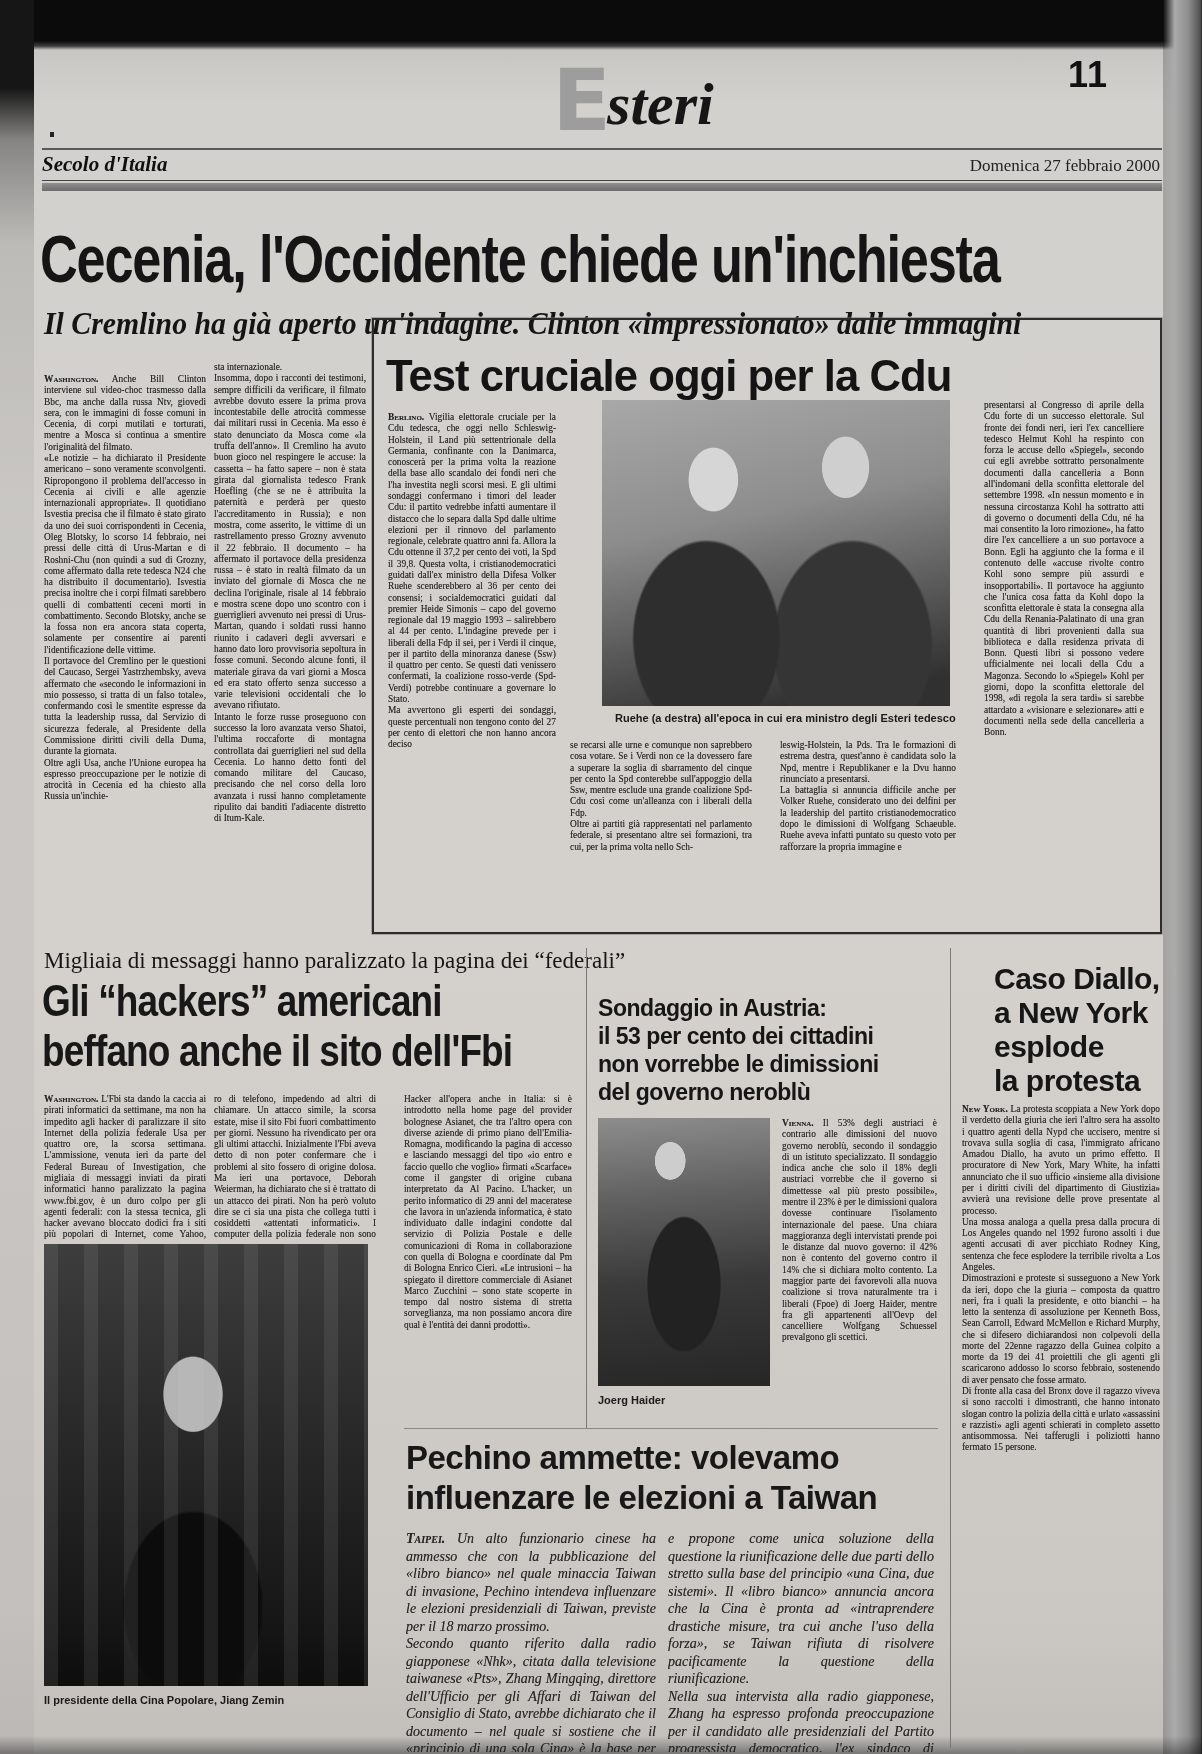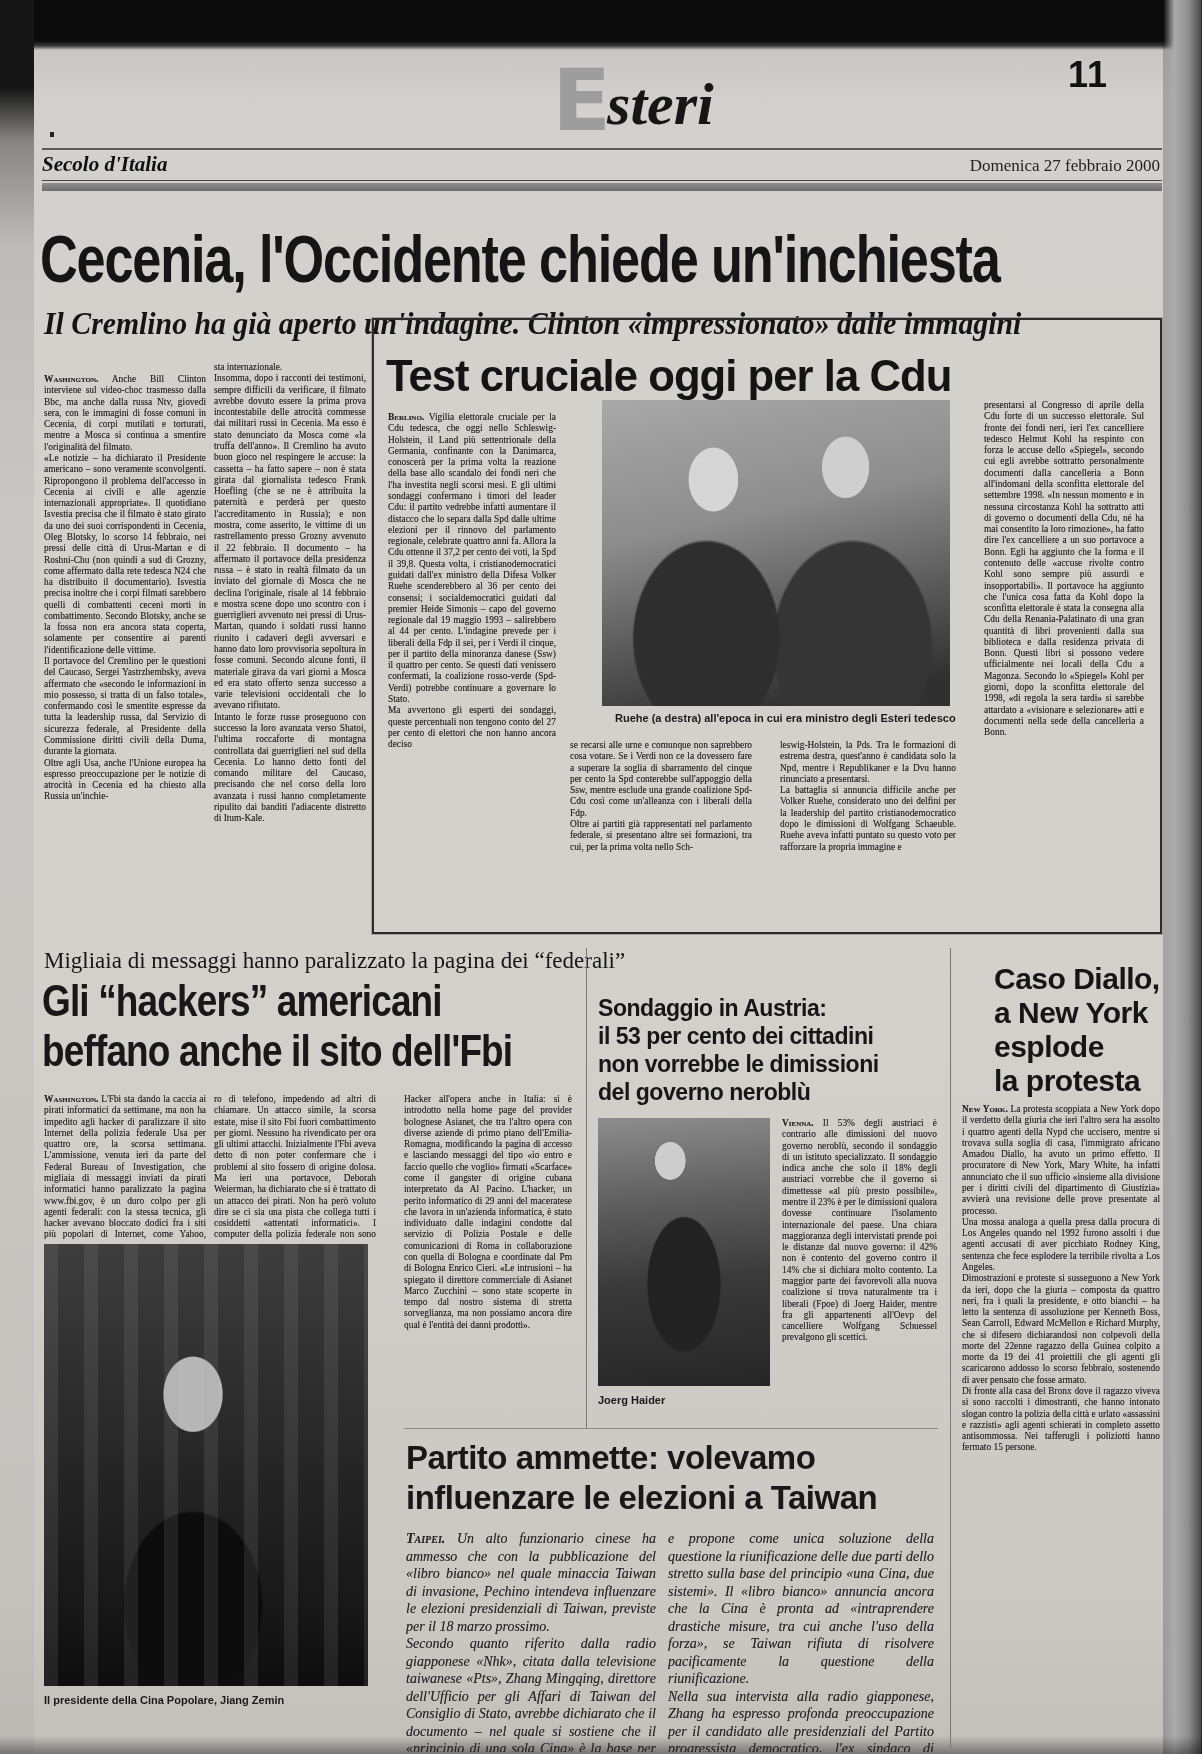--- a/index.html
+++ b/index.html
@@ -135,21 +135,21 @@
   <div class="dl-headline">Caso Diallo,
 a New York
 esplode
 la protesta</div>
   <div class="bodycol" style="left:962px;top:1104px;width:198px;height:644px;"><b class="dateline">New York.</b> <span>La protesta scoppiata a New York dopo il verdetto della giuria che ieri l'altro sera ha assolto i quattro agenti della Nypd che uccisero, mentre si trovava sulla soglia di casa, l'immigrato africano Amadou Diallo, ha avuto un primo effetto. Il procuratore di New York, Mary White, ha infatti annunciato che il suo ufficio «insieme alla divisione per i diritti civili del dipartimento di Giustizia» avvierà una revisione delle prove presentate al processo.
 Una mossa analoga a quella presa dalla procura di Los Angeles quando nel 1992 furono assolti i due agenti accusati di aver picchiato Rodney King, sentenza che fece esplodere la terribile rivolta a Los Angeles.
 Dimostrazioni e proteste si susseguono a New York da ieri, dopo che la giuria – composta da quattro neri, fra i quali la presidente, e otto bianchi – ha letto la sentenza di assoluzione per Kenneth Boss, Sean Carroll, Edward McMellon e Richard Murphy, che si difesero dichiarandosi non colpevoli della morte del 22enne ragazzo della Guinea colpito a morte da 19 dei 41 proiettili che gli agenti gli scaricarono addosso lo scorso febbraio, sostenendo di aver pensato che fosse armato.
 Di fronte alla casa del Bronx dove il ragazzo viveva si sono raccolti i dimostranti, che hanno intonato slogan contro la polizia della città e urlato «assassini e razzisti» agli agenti schierati in completo assetto antisommossa. Nei tafferugli i poliziotti hanno fermato 15 persone.</span></div>
 
   <div class="h-rule" style="left:404px;top:1428px;width:534px;"></div>
-  <div class="tw-headline">Partito ammette: volevamo
+  <div class="tw-headline">Pechino ammette: volevamo
 influenzare le elezioni a Taiwan</div>
   <div class="bodycol tw-col" style="left:406px;top:1530px;width:250px;height:222px;"><b class="dateline">Taipei.</b> <span>Un alto funzionario cinese ha ammesso che con la pubblicazione del «libro bianco» nel quale minaccia Taiwan di invasione, Pechino intendeva influenzare le elezioni presidenziali di Taiwan, previste per il 18 marzo prossimo.
 Secondo quanto riferito dalla radio giapponese «Nhk», citata dalla televisione taiwanese «Pts», Zhang Mingqing, direttore dell'Ufficio per gli Affari di Taiwan del Consiglio di Stato, avrebbe dichiarato che il documento – nel quale si sostiene che il «principio di una sola Cina» è la base per risolvere la questione taiwanese – ha l'obiettivo di influenzare le elezioni del 18 marzo.
 Il documento di Pechino inoltre accusa il presidente taiwanese Lee Teng-hui di promuovere il «separatismo»</span></div>
   <div class="bodycol tw-col" style="left:668px;top:1530px;width:266px;height:222px;"><span>e propone come unica soluzione della questione la riunificazione delle due parti dello stretto sulla base del principio «una Cina, due sistemi». Il «libro bianco» annuncia ancora che la Cina è pronta ad «intraprendere drastiche misure, tra cui anche l'uso della forza», se Taiwan rifiuta di risolvere pacificamente la questione della riunificazione.
 Nella sua intervista alla radio giapponese, Zhang ha espresso profonda preoccupazione per il candidato alle presidenziali del Partito progressista democratico, l'ex sindaco di Taipei Chen Shui-bian: «Se Chen verrà eletto, la situazione tra le due parti dello Stretto di Taiwan non migliorerà – ha detto Zhang – mentre se qualcun altro vincerà le relazioni attraverso lo Stretto potranno migliorare».</span></div>
 
   <div class="photo photo-jiang" style="left:44px;top:1244px;width:324px;height:442px;"></div>
   <div class="caption italic" style="left:44px;top:1694px;width:324px;">Il presidente della Cina Popolare, Jiang Zemin</div>
 

